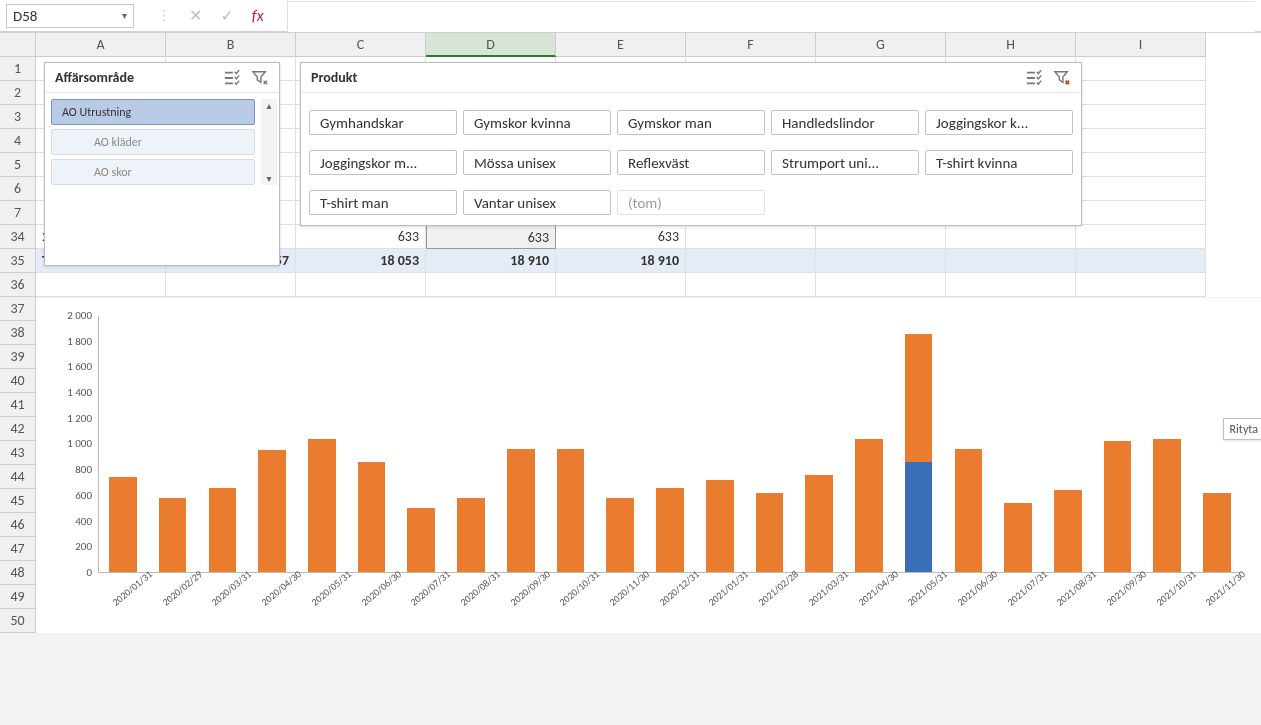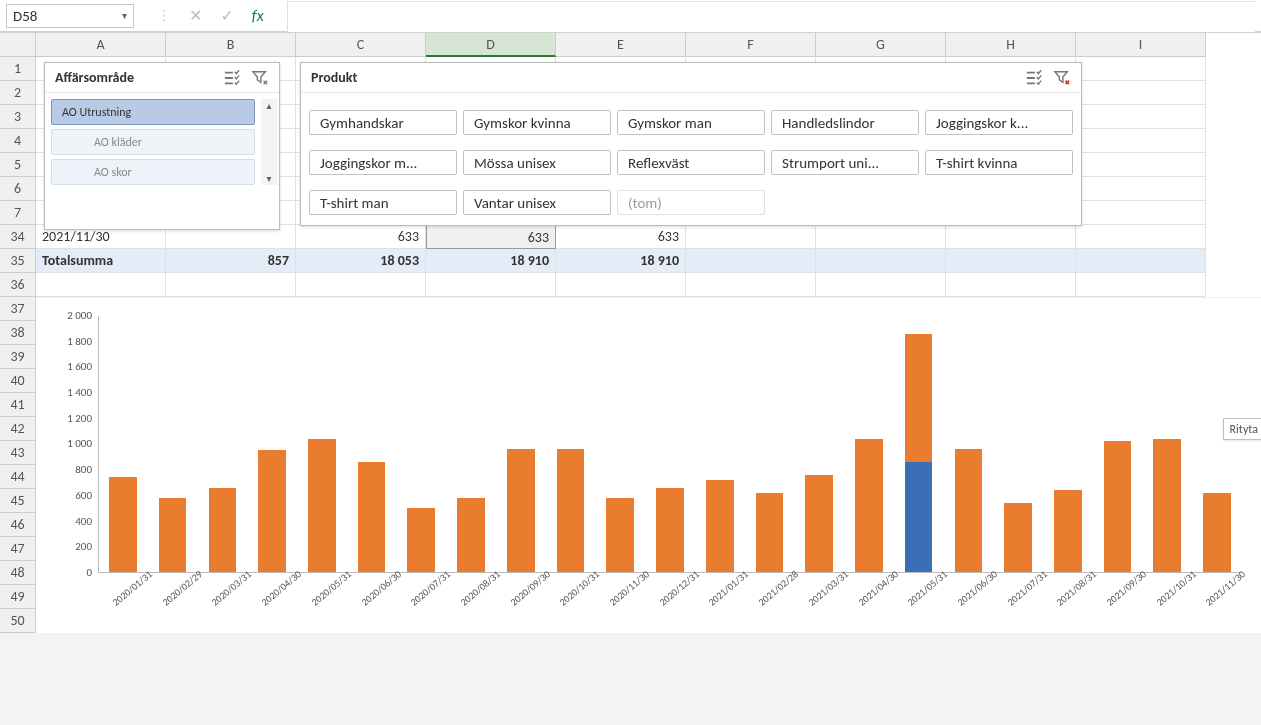--- a/index.html
+++ b/index.html
@@ -260,21 +260,21 @@
 
 <div class="formula-bar">
   <div class="name-box">
     <span>D58</span>
     <span class="name-box-caret">▾</span>
   </div>
   <div class="fb-icons">
     <span style="color:#ccc">⋮</span>
     <span class="fb-icon">✕</span>
     <span class="fb-icon">✓</span>
-    <span class="fb-icon" style="font-style:italic;color:#0f766e">fx</span>
+    <span class="fb-icon" style="font-style:italic;color:#be185d">fx</span>
   </div>
   <div class="formula-input"></div>
 </div>
 
 <div class="grid-wrap">
   <div class="grid" id="grid">
       <div class="corner"></div>
       <div class="col-header">A</div>
       <div class="col-header">B</div>
       <div class="col-header">C</div>
@@ -379,21 +379,21 @@
       <div class="cell"></div>
       <div class="cell"></div>
       <div class="cell"></div>
       <div class="cell"></div>
       <div class="cell"></div>
       <div class="cell"></div>
       <div class="cell"></div>
       <div class="cell"></div>
     </div>
 
-  <div class="slicer" style="left:44px; top:30px; width:236px; height:168px">
+  <div class="slicer" style="left:44px; top:30px; width:236px; height:204px">
     <div class="slicer-header">
       <span>Affärsområde</span>
       <span class="slicer-icons">
         <svg class="slicer-icon-svg" viewBox="0 0 20 18">
             <path d="M2 3h9 M2 9h9 M2 15h9" stroke="#777" stroke-width="2" fill="none"></path>
             <path d="M13 2l2 2 3-4 M13 8l2 2 3-4 M13 14l2 2 3-4" stroke="#777" stroke-width="1.6" fill="none"></path>
           </svg>
         <svg class="slicer-icon-svg" viewBox="0 0 20 18">
             <path d="M2 2h14l-5 6v6l-4-3V8z" stroke="#777" stroke-width="1.6" fill="none"></path>
             <path d="M14 12l4 4 M18 12l-4 4" stroke="#777" stroke-width="1.6"></path>

